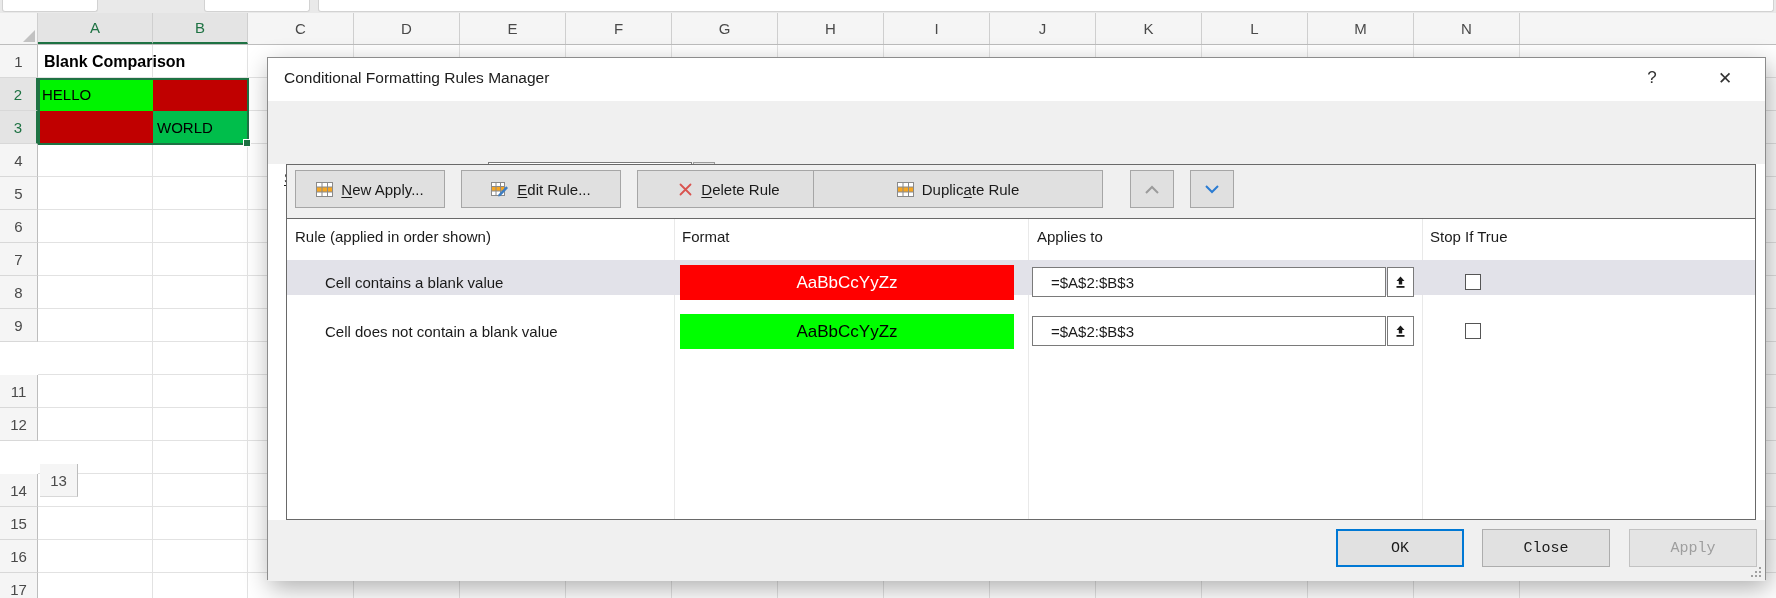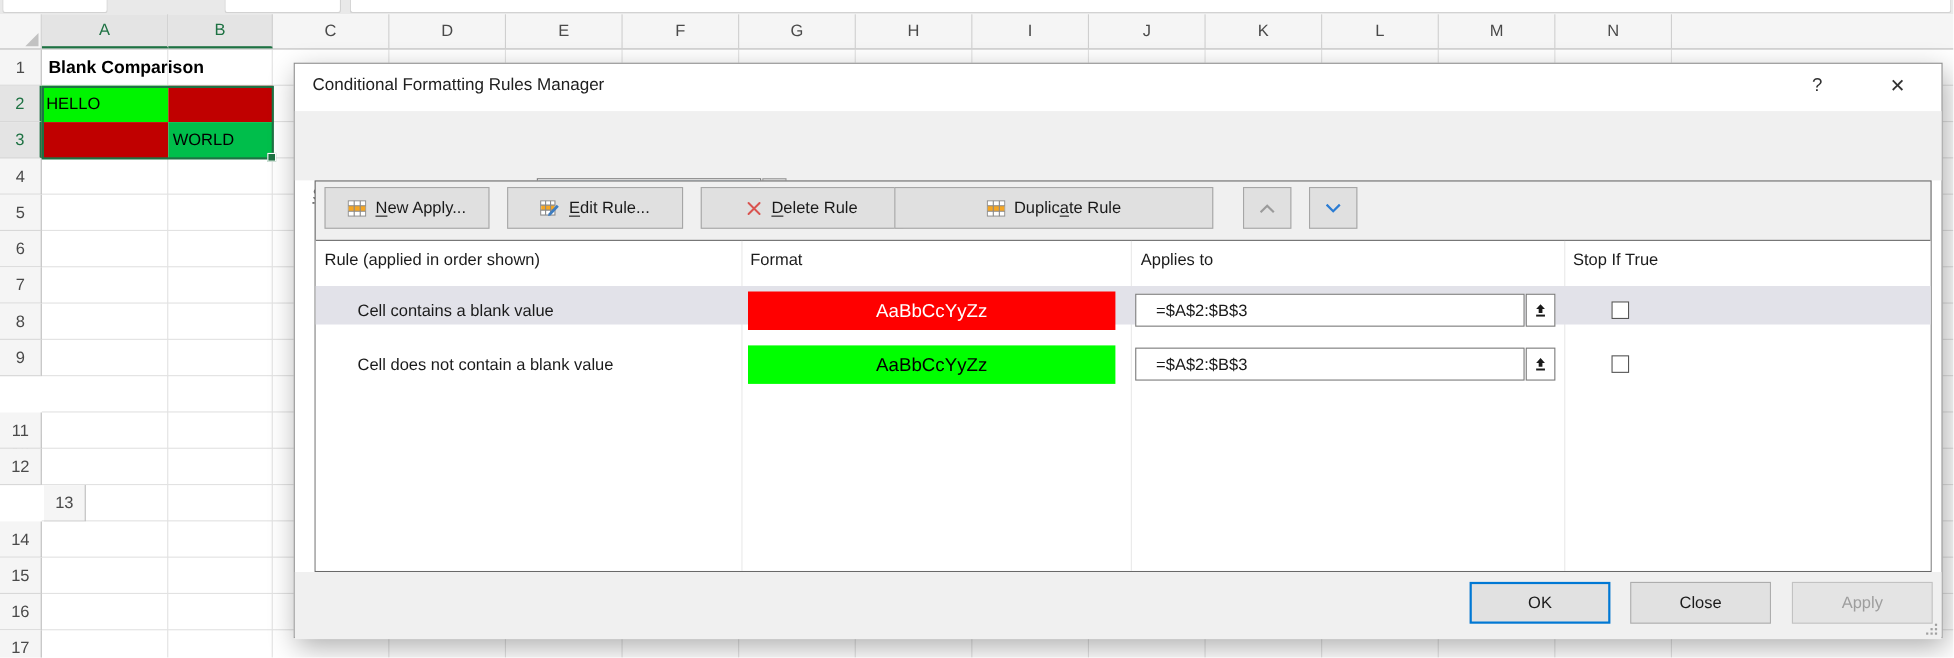--- a/index.html
+++ b/index.html
@@ -52,21 +52,21 @@
   .rule-row{position:absolute;left:0;right:0;height:35px;}
   .rule-row.selected{background:#E2E2E9;}
   .rule-name{position:absolute;left:38px;top:0;height:45px;line-height:45px;font-size:15px;color:#1a1a1a;white-space:nowrap;}
   .rule-swatch{position:absolute;left:393px;top:5px;width:334px;height:35px;display:flex;align-items:center;justify-content:center;font-size:17px;}
   .applies-input{position:absolute;left:745px;top:7px;width:354px;height:30px;border:1px solid #7A7A7A;box-sizing:border-box;padding:0 18px;font-size:15px;font-family:inherit;background:#fff;color:#1a1a1a;}
   .collapse-btn{position:absolute;left:1100px;top:7px;width:27px;height:30px;background:#fff;border:1px solid #7A7A7A;box-sizing:border-box;display:flex;align-items:center;justify-content:center;padding:0;}
   .stop-cb{position:absolute;left:1178px;top:14px;width:16px;height:16px;background:#fff;border:1px solid #555;box-sizing:border-box;}
 
   #dlg-footer{position:absolute;left:0;top:462px;width:100%;height:61px;background:#F0F0F0;}
   .ft-btn{position:absolute;top:9px;width:128px;height:38px;background:#E1E1E1;border:1px solid #ADADAD;box-sizing:border-box;
-          display:flex;align-items:center;justify-content:center;font-size:15px;color:#1a1a1a;font-family:Liberation Sans, sans-serif;padding:0;}
+          display:flex;align-items:center;justify-content:center;font-size:15px;color:#1a1a1a;font-family:Liberation Mono, monospace;padding:0;}
   #ok-btn{border:2px solid #0078D4;}
   #apply-btn{color:#9E9E9E;border-color:#C2C2C2;background:#E4E4E4;}
   #grip{position:absolute;right:3px;bottom:3px;}
 </style>
 </head>
 <body>
 
 <div id="app">
 
   <div id="topstrip">
@@ -129,21 +129,21 @@
       <div class="rowhdr sel" style="top: 111px;">3</div>
       <div class="rowhdr" style="top: 144px;">4</div>
       <div class="rowhdr" style="top: 177px;">5</div>
       <div class="rowhdr" style="top: 210px;">6</div>
       <div class="rowhdr" style="top: 243px;">7</div>
       <div class="rowhdr" style="top: 276px;">8</div>
       <div class="rowhdr" style="top: 309px;">9</div>
       <div class="rowhdr" style="top: 348px; margin-top: 47px;">10</div>
       <div class="rowhdr" style="top: 375px;">11</div>
       <div class="rowhdr" style="top: 408px;">12</div>
-      <div class="rowhdr" style="top: 441px; margin-left: 40px;">13</div>
+      <div class="rowhdr" style="top: 464px; margin-left: 40px;">13</div>
       <div class="rowhdr" style="top: 474px;">14</div>
       <div class="rowhdr" style="top: 507px;">15</div>
       <div class="rowhdr" style="top: 540px;">16</div>
       <div class="rowhdr" style="top: 573px;">17</div>
     </div>
   <div id="cornercell">
       <div class="tri"></div>
     </div>
 
   <div class="cell" id="cell-a1" style="left:40px;top:45px;width:230px;">Blank Comparison</div>

